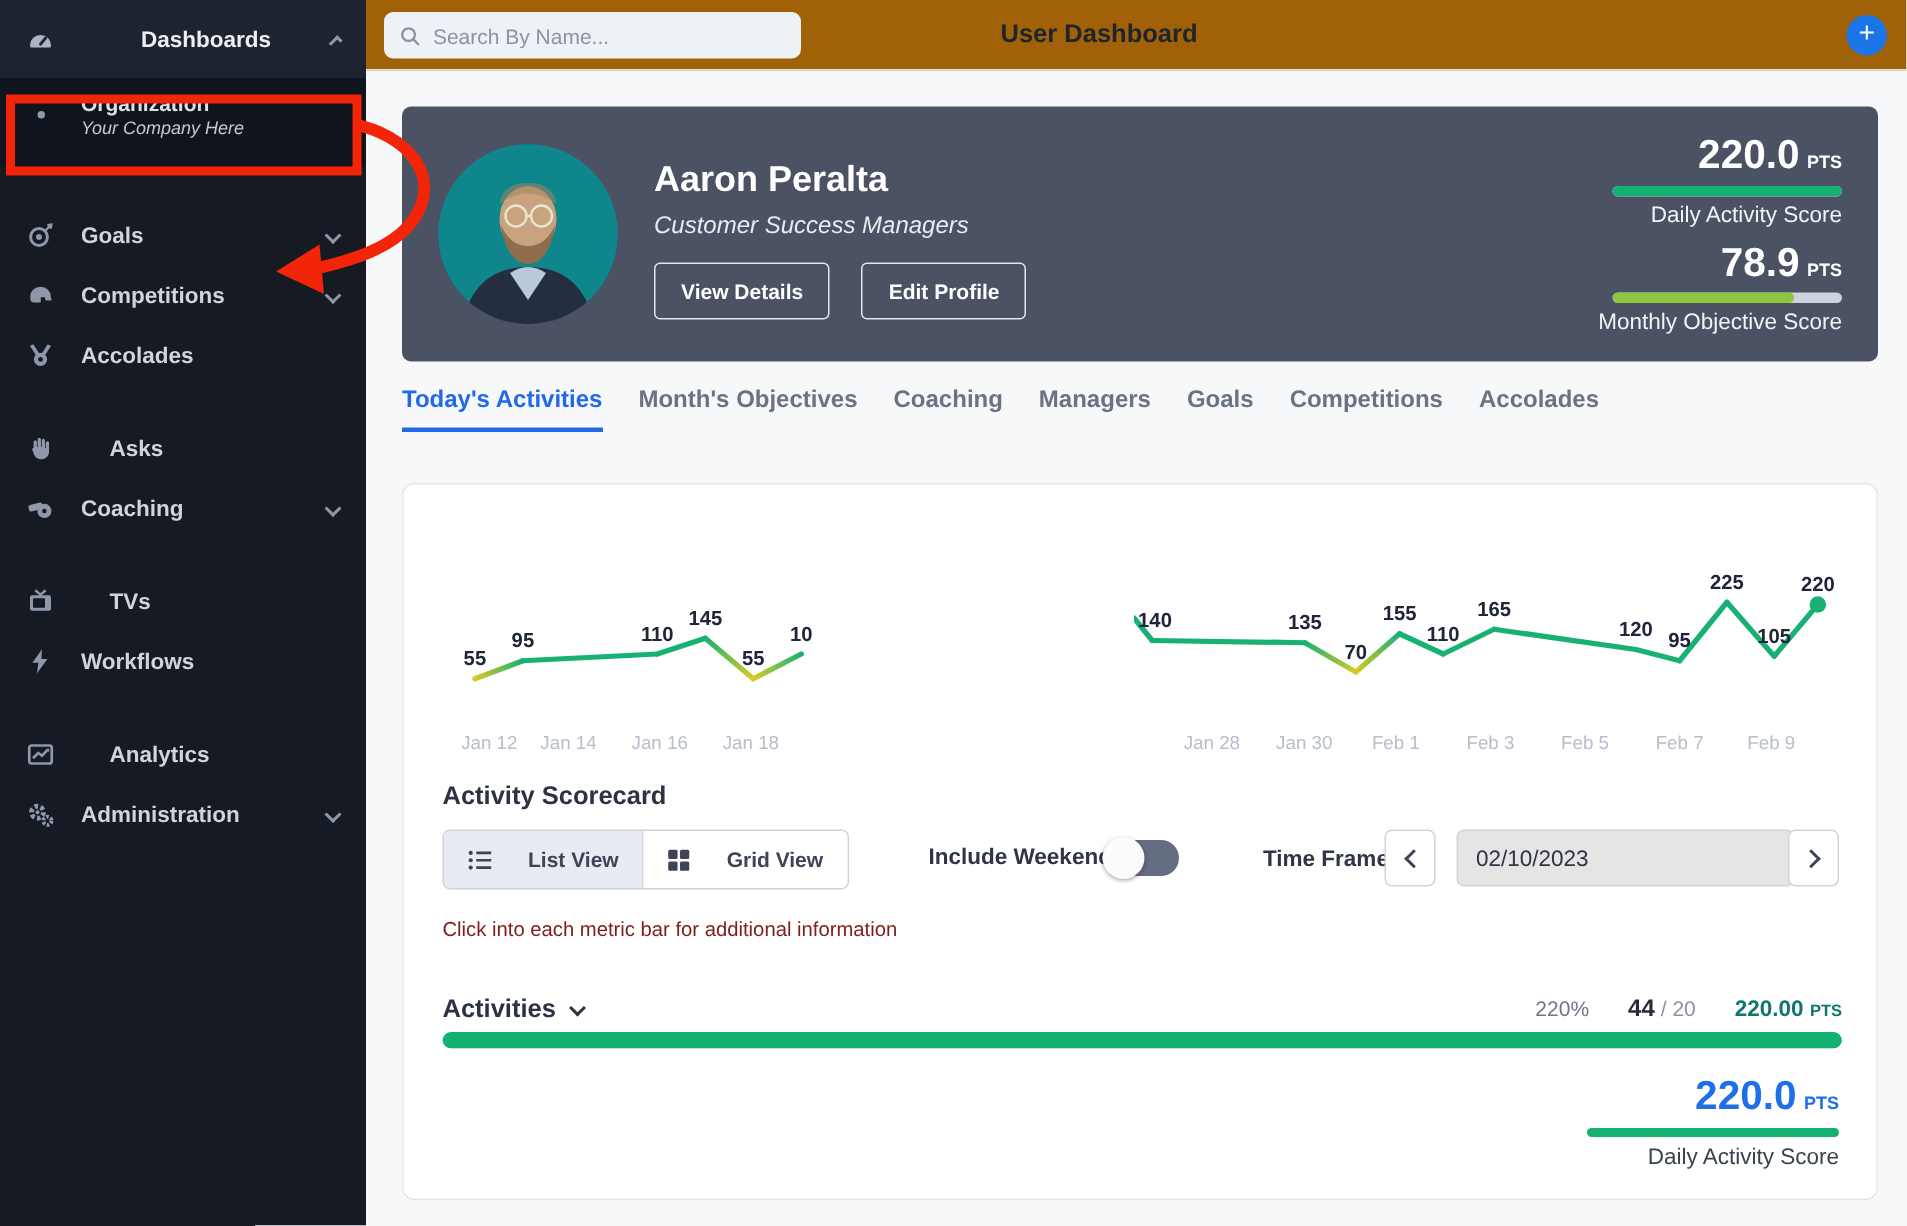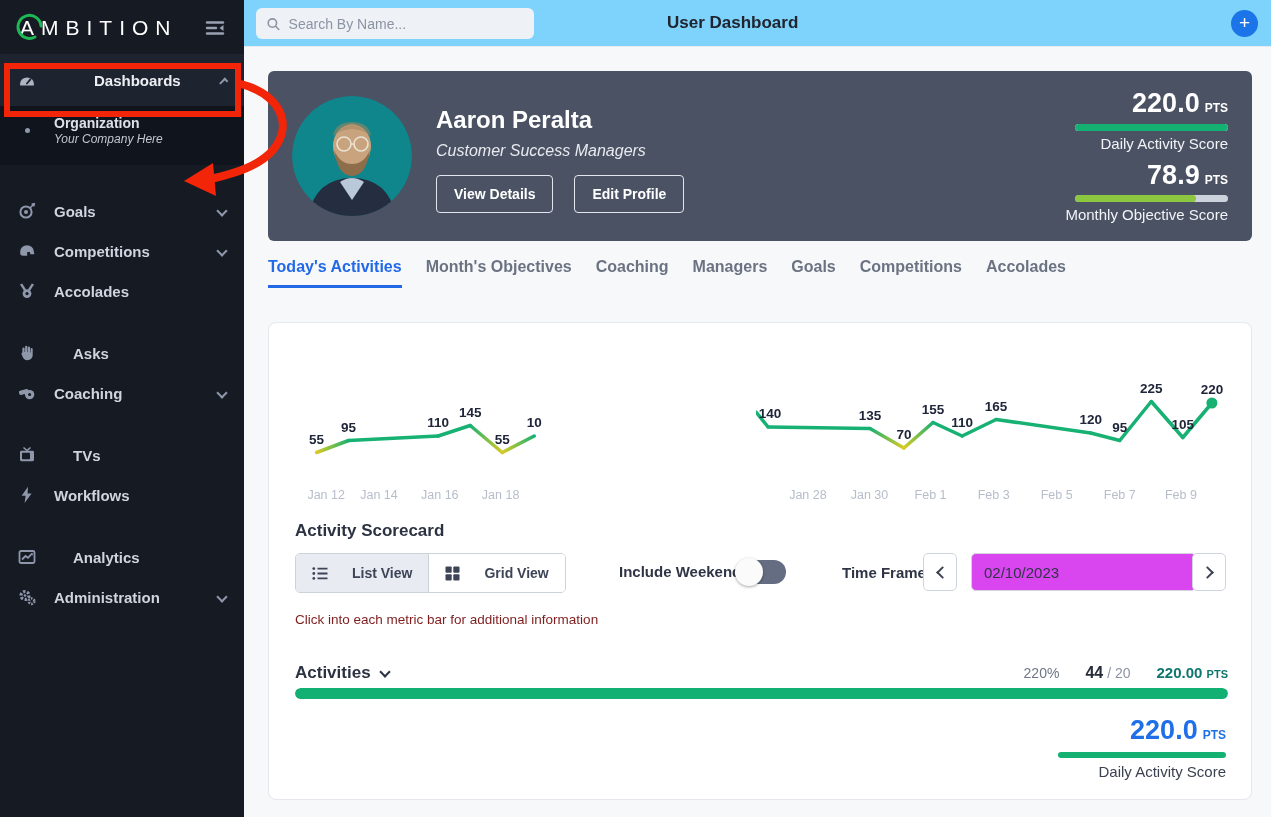--- a/index.html
+++ b/index.html
@@ -25,21 +25,21 @@
   .bullet { width:5px; height:5px; border-radius:50%; background:#8f97ab; margin-right:24px; flex:0 0 auto; }
   .sub-item .lbl { font-size:14px; font-weight:600; color:#dde0e8; }
   .sub-item .sublbl { font-size:12px; font-style:italic; color:#c2c7d2; margin-top:1px; }
   .nav-list { padding-top:26px; }
   .gap-lg { margin-top:22px;gap:19px; }
   .chev { width:8px; height:8px; border-right:2px solid #8f97ab; border-bottom:2px solid #8f97ab; display:inline-block; }
   .chev.down { transform:rotate(45deg); }
   .chev.up { transform:rotate(-135deg); margin-top:4px; }
 
   
-  .topbar { position:absolute; left:244px; top:0; width:1027px; height:47px; background:#7dd3fc; border-bottom:1px solid #e7e9ed; z-index:4; }
+  .topbar { position:absolute; left:244px; top:0; width:1027px; height:47px; background:#a16207; border-bottom:1px solid #e7e9ed; z-index:4; }
   .searchbox { position:absolute; left:12px; top:8px; width:278px; height:31px; background:#eef1f5; border-radius:6px; display:flex; align-items:center; padding:0 10px; }
   .searchbox input { border:none; outline:none; background:transparent; font-size:14px; color:#3a4150; width:100%; margin-left:8px; font-family:"Liberation Sans",sans-serif; }
   .searchbox input::placeholder { color:#8c93a3; }
   .page-title { position:absolute; left:423px; top:13px; font-size:17px; font-weight:600; color:#20242e; }
   .plus-btn { position:absolute; right:13px; top:10px; width:27px; height:27px; border-radius:50%; background:#1b74e8; color:#fff; font-size:19px; font-weight:400; display:flex; align-items:center; justify-content:center; cursor:pointer; line-height:1; padding-bottom:2px; }
 
   
   .main { position:absolute; left:244px; top:47px; width:1027px; height:770px; }
 
   .profile-card { position:absolute; left:24px; top:24px; width:984px; height:170px; background:#4a5263; border-radius:6px; }
@@ -72,21 +72,21 @@
   .vt-btn { display:flex; align-items:center; gap:24px; height:38px; padding:0 16px; background:#fff; font-size:14px; font-weight:700; color:#3d4456; cursor:pointer; }
   .vt-btn.active { background:#e8ebf1; border-right:1px solid #ccd2da; }
   .iw-label { position:absolute; left:350px; top:240px; font-size:15px; font-weight:700; color:#2f3546; }
   .toggle { position:absolute; left:468px; top:237px; width:49px; height:24px; border-radius:12px; background:#646d82; cursor:pointer; }
   .toggle .knob { position:absolute; left:-2px; top:-2px; width:28px; height:28px; border-radius:50%; background:#fbfbfc; box-shadow:0 1px 3px rgba(0,0,0,.35); }
   .tf-label { position:absolute; left:573px; top:241px; font-size:15px; font-weight:700; color:#2f3546; }
   .tf-btn { position:absolute; top:230px; width:34px; height:38px; border:1px solid #cfd4dd; border-radius:5px; background:#fff; display:flex; align-items:center; justify-content:center; cursor:pointer; }
   .tf-prev { left:654px; } .tf-next { left:923px; }
   .tf-chev { width:9px; height:9px; border-right:2.5px solid #3d4454; border-bottom:2.5px solid #3d4454; }
   .tf-chev.left { transform:rotate(135deg); margin-left:4px; } .tf-chev.right { transform:rotate(-45deg); margin-right:4px; }
-  .date-field { position:absolute; left:702px; top:230px; width:225px; height:38px; border:1px solid #cfd4dd; border-radius:5px; background:#d946ef; display:flex; align-items:center; padding:0 12px; }
+  .date-field { position:absolute; left:702px; top:230px; width:225px; height:38px; border:1px solid #cfd4dd; border-radius:5px; background:#e5e5e5; display:flex; align-items:center; padding:0 12px; }
   .date-field input { border:none; outline:none; flex:1; font-size:15px; color:#2f3546; font-family:"Liberation Sans",sans-serif; background:transparent; }
   .helper { position:absolute; left:26px; top:289px; font-size:13.5px; color:#7f1d1d; }
 
   .metric-head { position:absolute; left:26px; top:340px; width:933px; display:flex; align-items:center; }
   .metric-name { font-size:17px; font-weight:700; color:#2b3242; display:flex; align-items:center; gap:10px; cursor:pointer; }
   .metric-name .chev { border-color:#2b3242; margin-top:-3px; }
   .metric-stats { margin-left:auto; display:flex; align-items:baseline; gap:26px; }
   .m-pct { font-size:14px; color:#6e7585; }
   .m-count { font-size:16px; font-weight:700; color:#262c3a; }
   .m-target { font-size:14px; color:#8b92a2; font-weight:400; margin-left:4px; }
@@ -103,36 +103,20 @@
 
   .annotation { position:absolute; left:0; top:0; width:330px; height:240px; z-index:50; pointer-events:none; }
   .chart svg text { font-family:"Liberation Sans",sans-serif; }
 </style>
 </head>
 <body>
 
 <div class="app">
 
   <aside class="sidebar">
-    <div class="logo-row">
-      <div class="logo">
-        <svg class="logo-ring" width="34" height="36" viewBox="0 0 34 36">
-          <path d="M28,17 a11.5,11.5 0 1 0 -6,11" fill="none" stroke="#1db954" stroke-width="3" stroke-linecap="round"></path>
-        </svg>
-        <span class="logo-text">AMBITION</span>
-      </div>
-      <svg class="collapse-btn" width="22" height="18" viewBox="0 0 22 18">
-        <g stroke="#9aa1b2" stroke-width="2.4" stroke-linecap="round">
-          <line x1="3" y1="3.5" x2="19" y2="3.5"></line>
-            <line x1="3" y1="9" x2="12" y2="9"></line>
-            <line x1="3" y1="14.5" x2="19" y2="14.5"></line>
-        </g>
-        <polygon points="19.5,6 19.5,12 15.5,9" fill="#9aa1b2"></polygon>
-      </svg>
-    </div>
 
     <div class="dash-group">
       <div class="dash-header">
         <svg class="mi" width="22" height="18" viewBox="0 0 18 18">
           <path d="M2,13 a7,6.6 0 0 1 14,0 l-0.3,1.6 h-13.4 z" fill="#aeb4c4"></path>
           <rect x="8.4" y="6.3" width="1.9" height="7.2" rx="0.9" transform="rotate(40 9.3 12)" fill="#1e242f"></rect>
         </svg>
         <span class="lbl">Dashboards</span>
         <span class="chev up"></span>
       </div>

